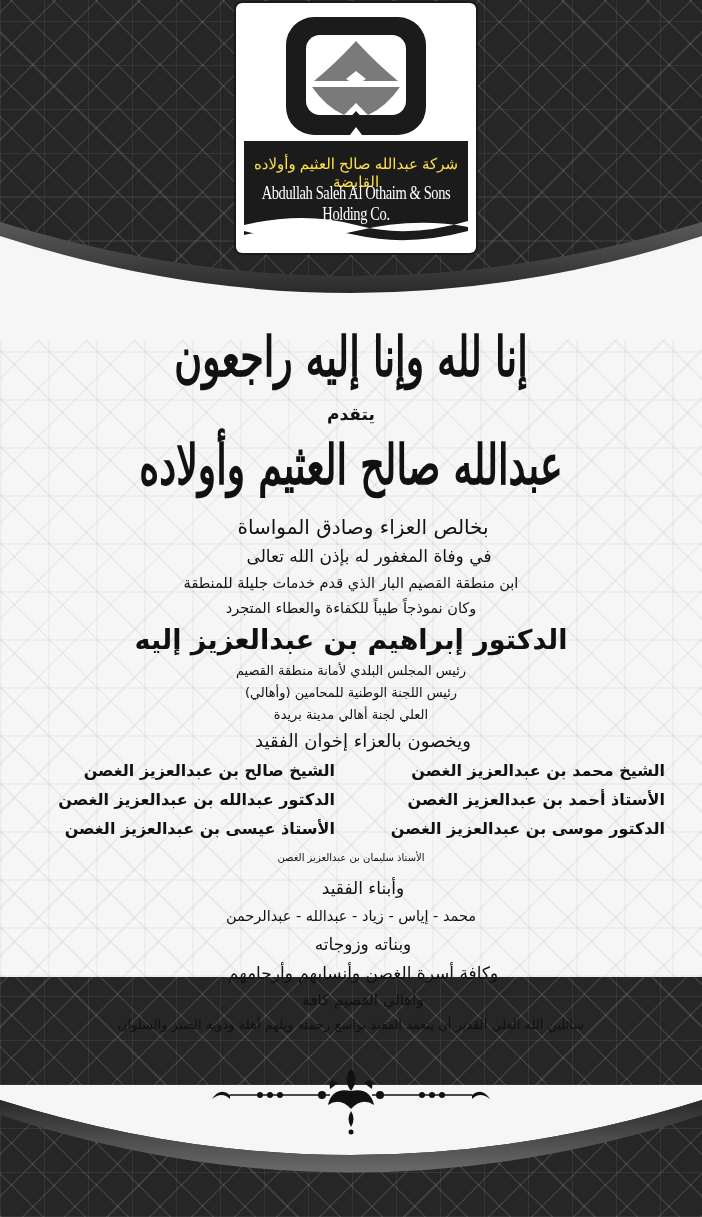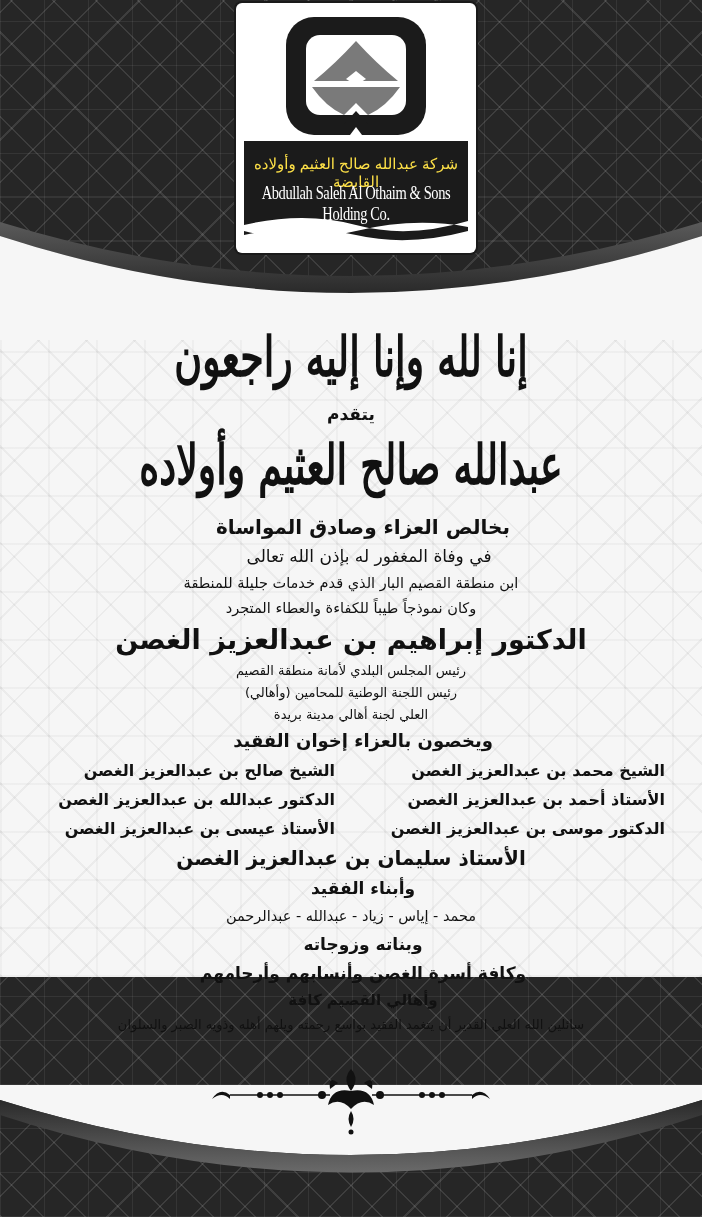--- a/index.html
+++ b/index.html
@@ -47,21 +47,21 @@
     position:absolute; left:0; top:300px; width:702px; text-align:center; direction:rtl; color:#111;
   }
   .calli {
     font-family:"DejaVu Serif", serif; font-weight:bold; color:#111;
     letter-spacing:2px; transform:scaleY(1.45); display:block;
   }
   .calli-1 { font-size:38px; margin-top:22px; height:70px; line-height:70px; }
   .presents { font-size:17px; font-weight:bold; margin-top:10px; height:24px; line-height:24px; }
   .calli-2 { font-size:38px; margin-top:4px; height:70px; line-height:70px; }
   .line { display:block; }
-  .l-big { font-size:20px; font-weight:bold;padding-left:24px; }
+  .l-big { font-size:20px; font-weight:normal;padding-left:24px; }
   .l-mid { font-size:17px;margin-left:36px; }
   .l-sm { font-size:14.5px; }
   .l-name { font-size:27px; font-weight:bold; }
   .l-role { font-size:13px; }
   .bro-grid { display:grid; grid-template-columns:1fr 1fr; width:640px; margin:0 auto; column-gap:20px; }
   .bro-grid .cell { font-size:16px; font-weight:bold; text-align:right; padding-right:6px; height:29px; line-height:29px; }
   .bro-grid .cell:nth-child(even) { text-align:right; }
   .ornament { position:absolute; left:200px; top:1065px; width:302px; height:70px; }
 </style>
 </head>
@@ -117,35 +117,35 @@
   <div class="content">
     <span class="calli calli-1">إنا لله وإنا إليه راجعون</span>
     <span class="line presents">يتقدم</span>
     <span class="calli calli-2">عبدالله صالح العثيم وأولاده</span>
 
     <div style="height:12px"></div>
     <span class="line l-big" style="height:30px;line-height:30px">بخالص العزاء وصادق المواساة</span>
     <span class="line l-mid" style="height:28px;line-height:28px">في وفاة المغفور له بإذن الله تعالى</span>
     <span class="line l-sm" style="height:26px;line-height:26px">ابن منطقة القصيم البار الذي قدم خدمات جليلة للمنطقة</span>
     <span class="line l-sm" style="height:24px;line-height:24px">وكان نموذجاً طيباً للكفاءة والعطاء المتجرد</span>
-    <span class="line l-name" style="height:40px;line-height:40px">الدكتور إبراهيم بن عبدالعزيز الغصن</span>
+    <span class="line l-name" style="height:40px;line-height:40px">الدكتور إبراهيم بن عبدالعزيز إليه</span>
     <span class="line l-role" style="height:22px;line-height:22px">رئيس المجلس البلدي لأمانة منطقة القصيم</span>
     <span class="line l-role" style="height:22px;line-height:22px">رئيس اللجنة الوطنية للمحامين (وأهالي)</span>
     <span class="line l-role" style="height:22px;line-height:22px">العلي لجنة أهالي مدينة بريدة</span>
     <span class="line l-big" style="font-size:18px;height:30px;line-height:30px">ويخصون بالعزاء إخوان الفقيد</span>
 
     <div class="bro-grid">
       <div class="cell">الشيخ محمد بن عبدالعزيز الغصن</div>
       <div class="cell">الشيخ صالح بن عبدالعزيز الغصن</div>
       <div class="cell">الأستاذ أحمد بن عبدالعزيز الغصن</div>
       <div class="cell">الدكتور عبدالله بن عبدالعزيز الغصن</div>
       <div class="cell">الدكتور موسى بن عبدالعزيز الغصن</div>
       <div class="cell">الأستاذ عيسى بن عبدالعزيز الغصن</div>
     </div>
-    <span class="line" style="font-size:20px;font-weight:bold;height:30px;line-height:30px">الأستاذ سليمان بن عبدالعزيز الغصن</span>
+    <span class="line" style="font-size:10px;font-weight:normal;height:30px;line-height:30px">الأستاذ سليمان بن عبدالعزيز الغصن</span>
 
     <span class="line l-big" style="font-size:17px;height:30px;line-height:30px">وأبناء الفقيد</span>
     <span class="line l-sm" style="height:26px;line-height:26px">محمد - إياس - زياد - عبدالله - عبدالرحمن</span>
     <span class="line l-big" style="font-size:17px;height:30px;line-height:30px">وبناته وزوجاته</span>
     <span class="line l-big" style="font-size:17px;height:28px;line-height:28px">وكافة أسرة الغصن وأنسابهم وأرحامهم</span>
     <span class="line l-big" style="font-size:15px;height:26px;line-height:26px">وأهالي القصيم كافة</span>
     <span class="line l-sm" style="font-size:13px;height:24px;line-height:24px">سائلين الله العلي القدير أن يتغمد الفقيد بواسع رحمته ويلهم أهله وذويه الصبر والسلوان</span>
   </div>
 
   <svg class="ornament" viewBox="0 0 302 70">

